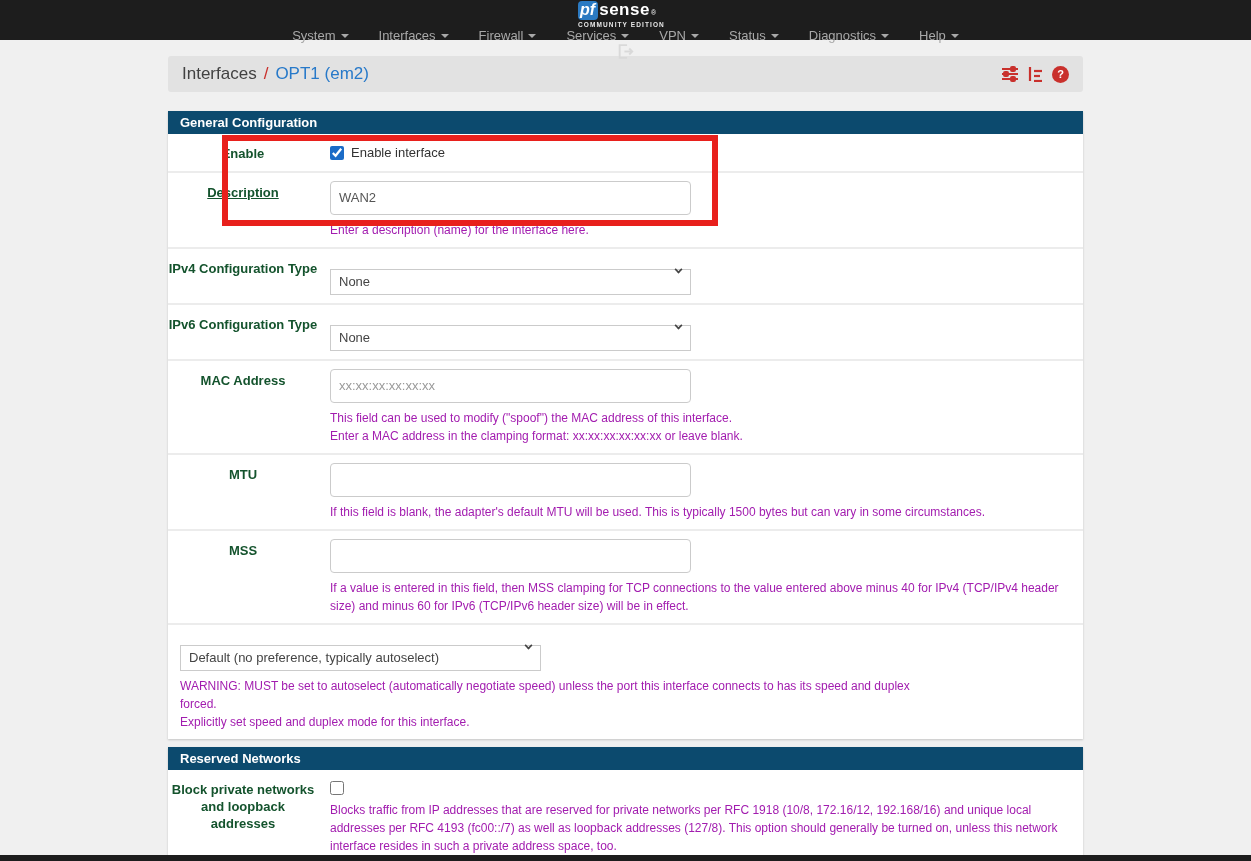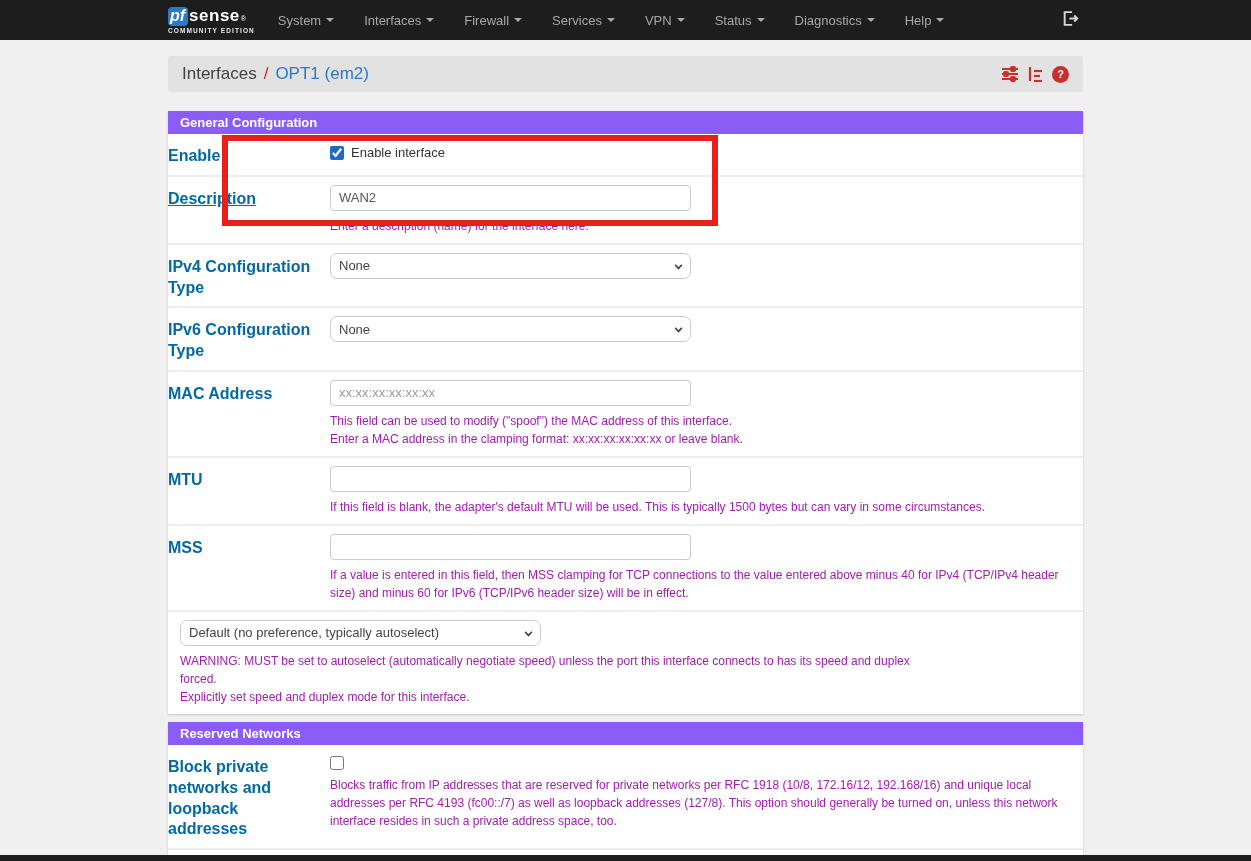--- a/index.html
+++ b/index.html
@@ -5,21 +5,21 @@
   * { box-sizing: border-box; }
   html,body { margin:0; padding:0; }
   body {
     width:1251px; height:861px; position:relative; overflow:hidden;
     background:#f0f0f0;
     font-family:"Liberation Sans", sans-serif;
     -webkit-font-smoothing:antialiased;
   }
   
   .navbar { height:40px; background:#1d1d1d; }
-  .nav-inner { width:915px; margin:0 auto; height:100%; display:flex; align-items:center; }
+  .nav-inner { width:915px; margin:0 auto; height:100%; display:flex; align-items:center;flex-direction:column; }
   .logo { display:flex; flex-direction:column; justify-content:center; cursor:pointer; margin-right:8px; }
   .logo-top { display:flex; align-items:baseline; }
   .logo-pf { background:#2b7ac2; color:#fff; font-style:italic; font-weight:bold; font-size:16px; line-height:18px; padding:0 3px 1px 2px; border-radius:4px; }
   .logo-sense { color:#fff; font-weight:bold; font-size:17px; letter-spacing:.5px; margin-left:1px; }
   .logo-tm { color:#fff; font-size:7px; margin-left:1px; }
   .logo-sub { color:#e8e8e8; font-size:6.5px; font-weight:bold; letter-spacing:1.1px; margin-top:1px; }
   .nav-menu { display:flex; align-items:flex-start; height:100%; }
   .nav-item { display:flex; align-items:center; gap:5px; padding:0 15px; height:100%; color:#a8a8a8; font-size:13px; cursor:pointer; }
   .caret { width:0; height:0; border-left:4px solid transparent; border-right:4px solid transparent; border-top:4px solid #a8a8a8; }
   .nav-spacer { flex:1; }
@@ -30,33 +30,33 @@
   .bc-sep { color:#c9302c; font-size:17px; margin:0 7px; }
   .bc-page { color:#2779c9; font-size:17px; cursor:pointer; }
   .bc-spacer { flex:1; }
   .bc-icons { display:flex; align-items:center; gap:9px; }
   .bc-icon { cursor:pointer; display:flex; align-items:center; }
   .help-circle { width:17px; height:17px; background:#c9302c; border-radius:50%; color:#fff; font-size:11px; font-weight:bold; display:flex; align-items:center; justify-content:center; }
   
   .panel { width:915px; margin:0 auto; box-shadow:0 1px 2px rgba(0,0,0,.18); position:relative; }
   .panel-general { margin-top:19px; }
   .panel-reserved { margin-top:8px; }
-  .panel-head { background:#8b5cf6; color:#fff; font-size:13px; font-weight:bold; padding:4px 12px; }
+  .panel-head { background:#0c4a6e; color:#fff; font-size:13px; font-weight:bold; padding:4px 12px; }
   .panel-body { background:#fff; }
   .form-row { display:flex; padding:8px 0; }
   .form-row + .form-row { border-top:2px solid #ececec; }
-  .row-label { width:150px; flex:none; text-align:left; font-size:16px; font-weight:bold; color:#0369a1; padding-top:4px; line-height:1.3; }
+  .row-label { width:150px; flex:none; text-align:center; font-size:13px; font-weight:bold; color:#14532d; padding-top:4px; line-height:1.3; }
   .row-label.underlined { text-decoration:underline; }
   .row-control { margin-left:12px; flex:1; padding-right:12px; }
   .check-line { display:flex; align-items:flex-end; gap:7px; font-size:13px; color:#333; padding-top:3px; }
   input[type=checkbox] { width:14px; height:14px; margin:0; accent-color:#1b6cc7; }
-  .text-input { width:361px; height:26px; border:1px solid #cbcbcb; border-radius:4px; font-size:13px; color:#555; padding:0 8px; font-family:"Liberation Sans",sans-serif; background:#fff; }
+  .text-input { width:361px; height:26px; border:1px solid #cbcbcb; border-radius:4px; font-size:13px; color:#555; padding:16px 8px; font-family:"Liberation Sans",sans-serif; background:#fff; }
   .text-input::placeholder { color:#9a9a9a; }
   .select-wrap { position:relative; width:361px; }
-  .form-select { width:100%; height:26px; border:1px solid #cbcbcb; border-radius:7px; font-size:13px; color:#444; padding:0 24px 0 8px; background:#fff; appearance:none; -webkit-appearance:none; font-family:"Liberation Sans",sans-serif; }
+  .form-select { width:100%; height:26px; border:1px solid #cbcbcb; border-radius:0; font-size:13px; color:#444; padding:0 24px 0 8px; background:#fff; appearance:none; -webkit-appearance:none; font-family:"Liberation Sans",sans-serif;margin-top:12px; }
   .chev { position:absolute; right:9px; top:9px; width:7px; height:7px; border-right:2px solid #444; border-bottom:2px solid #444; transform:rotate(45deg) scale(.8); pointer-events:none; }
   .help { font-size:12px; color:#a21caf; margin-top:6px; line-height:1.5; max-width:760px; }
   .help + .help { margin-top:0; }
   
   .hl-box { position:absolute; border:6px solid #e8201c; pointer-events:none; z-index:5; }
   .hl-box-1 { left:54px; top:24px; width:496px; height:91px; }
   
   .footer-strip { position:absolute; left:0; bottom:0; width:100%; height:6px; background:#1d1d1d; }
 </style>
 </head>

